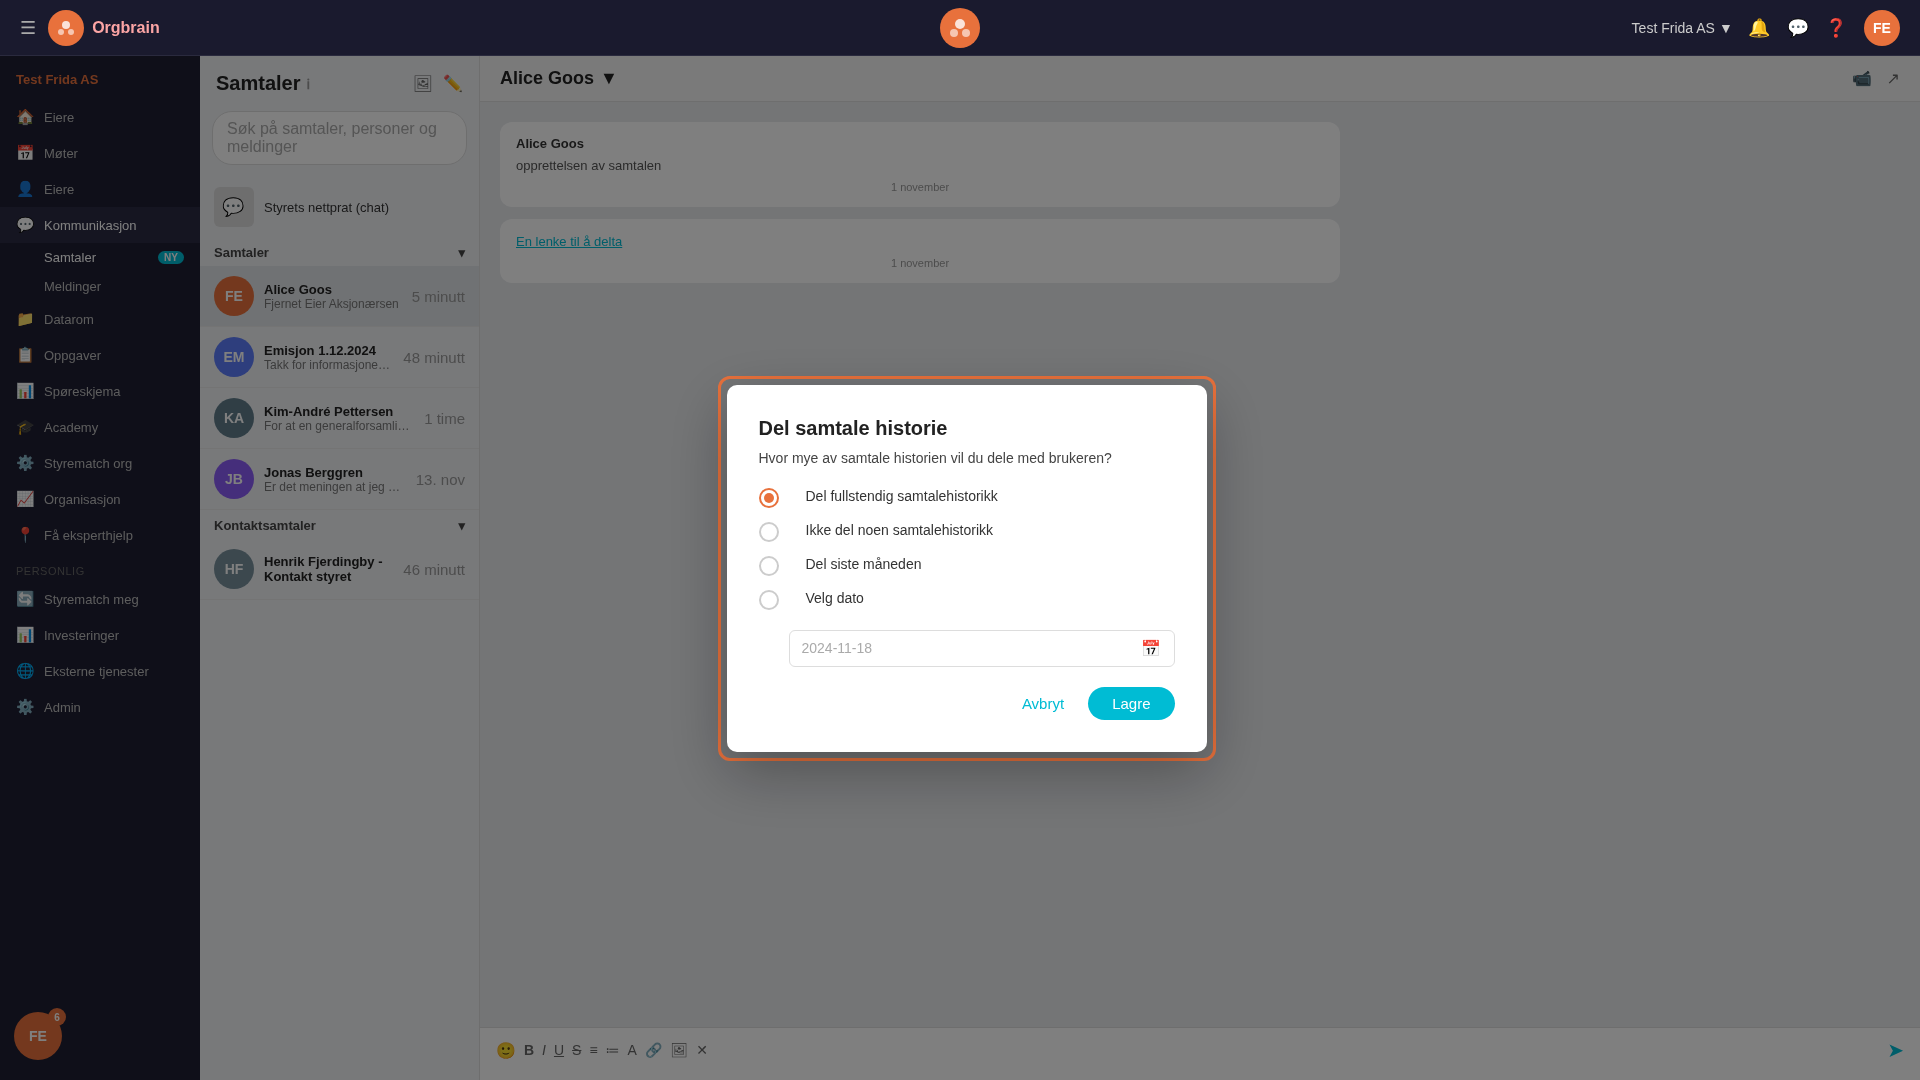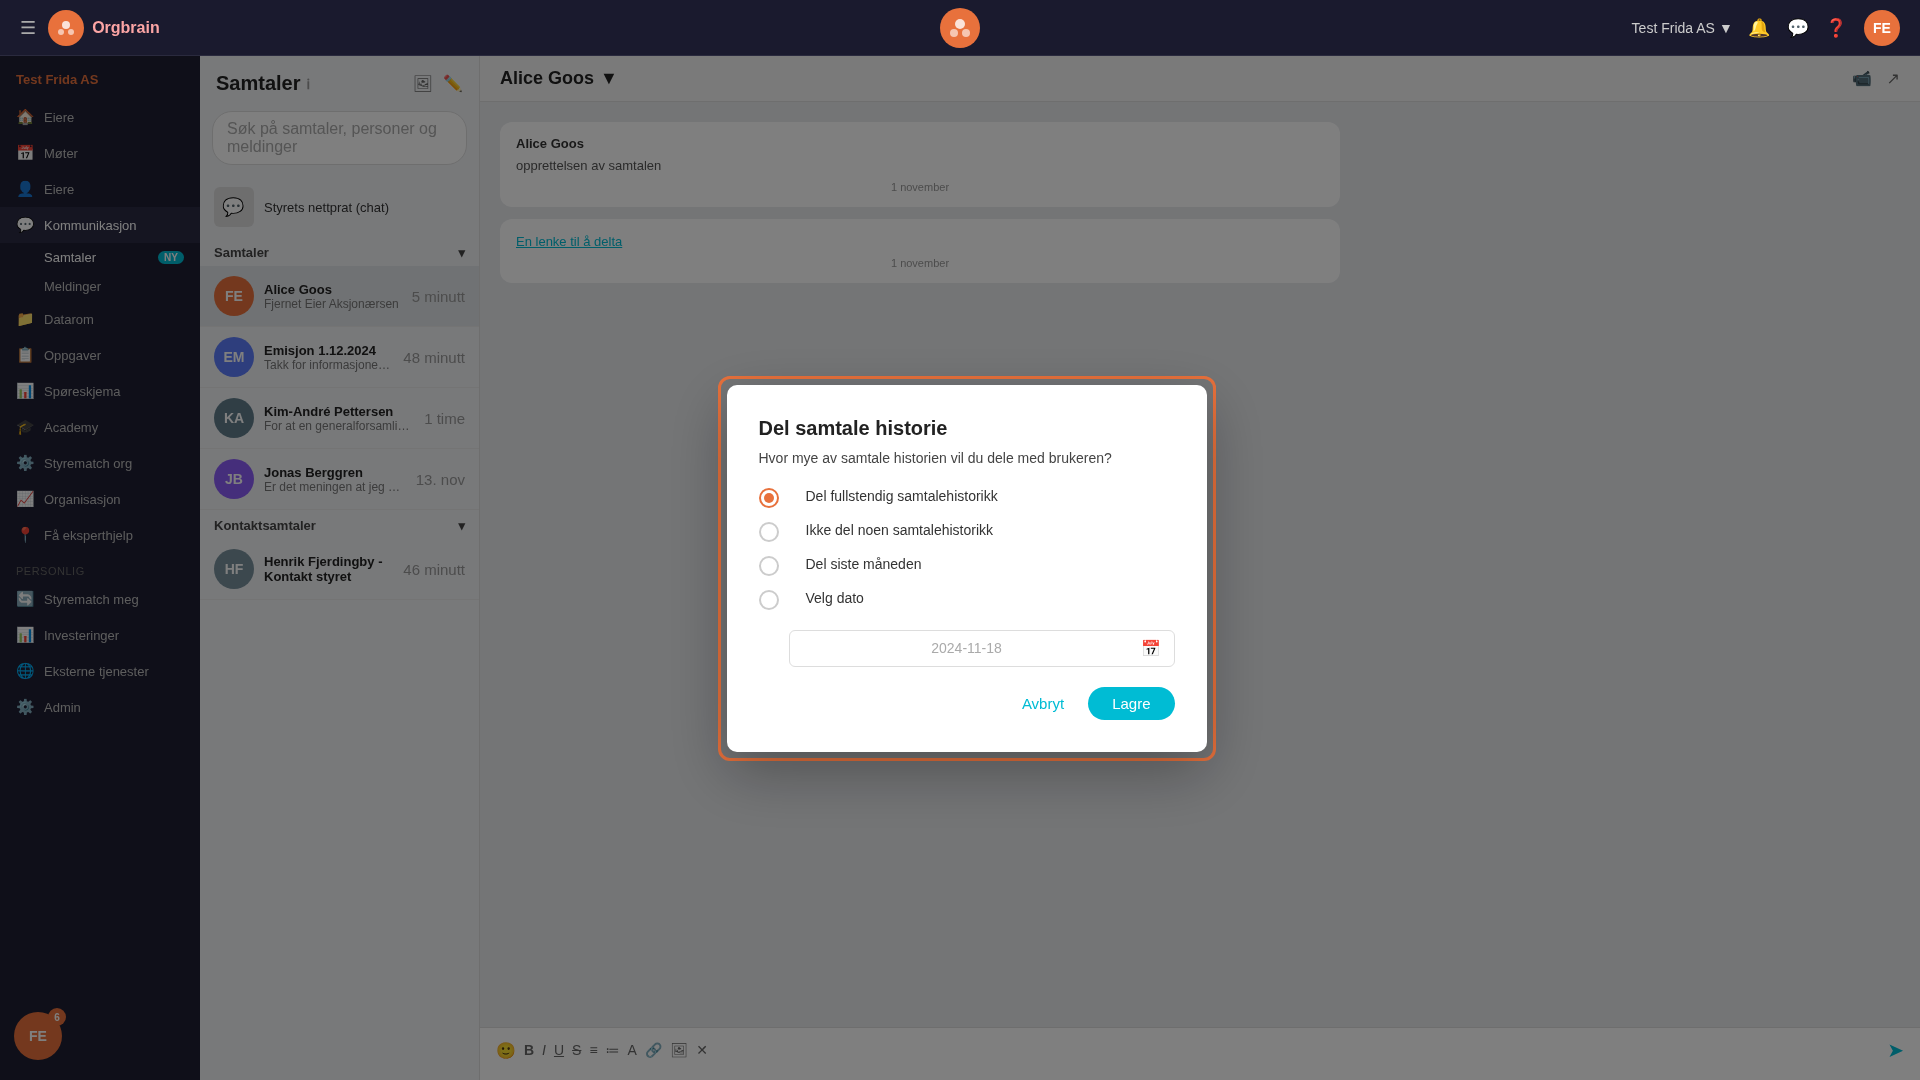--- a/index.html
+++ b/index.html
@@ -185,21 +185,21 @@
     }
     .radio-circle.selected { border-color: #e8713c; }
     .radio-dot { width: 10px; height: 10px; border-radius: 50%; background: #e8713c; }
     .radio-label { font-size: 14px; color: #333; }
     .date-input-row {
       display: flex; align-items: center; gap: 10px;
       padding: 8px 12px;
       border: 1px solid #ddd; border-radius: 6px;
       margin-left: 30px; margin-top: 6px; width: calc(100% - 30px);
     }
-    .date-input-text { font-size: 14px; color: #aaa; flex: 1; text-align: center; }
+    .date-input-text { font-size: 14px; color: #aaa; flex: 1; }
     .modal-footer { display: flex; justify-content: flex-end; gap: 12px; margin-top: 20px; }
     .btn-cancel { background: none; border: none; color: #00bcd4; font-size: 15px; cursor: pointer; padding: 8px 12px; }
     .btn-save {
       background: #00bcd4; color: white;
       border: none; border-radius: 20px;
       padding: 8px 24px; font-size: 15px; cursor: pointer; font-weight: 500;
     }
 
     
     .bottom-user {

